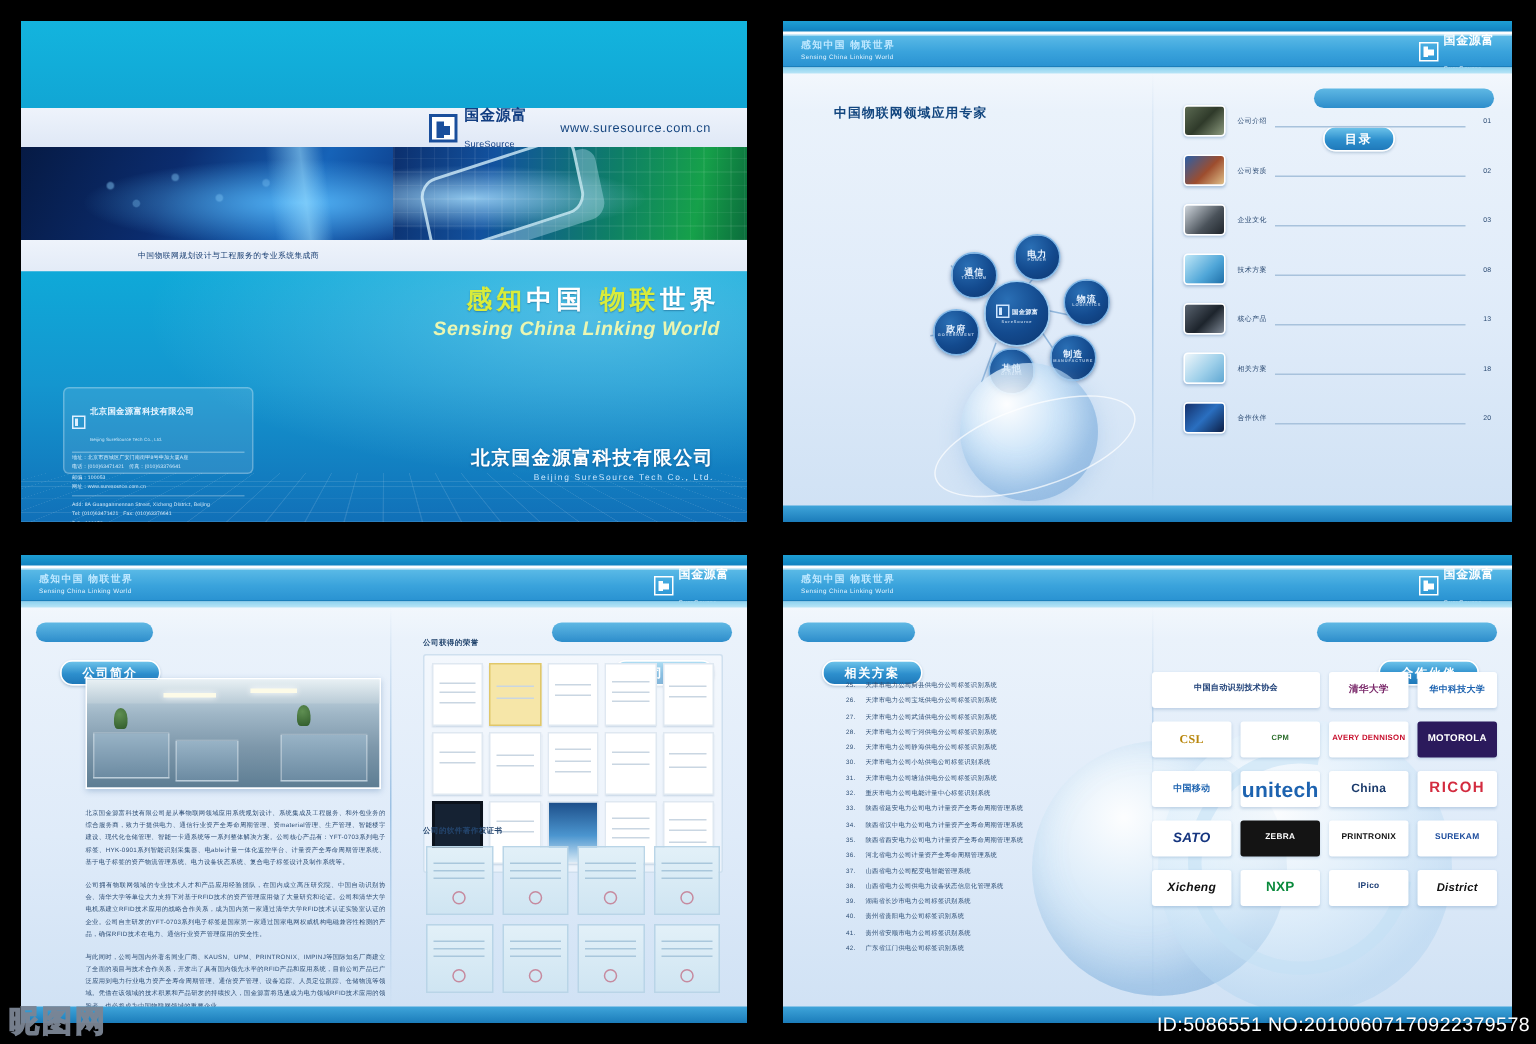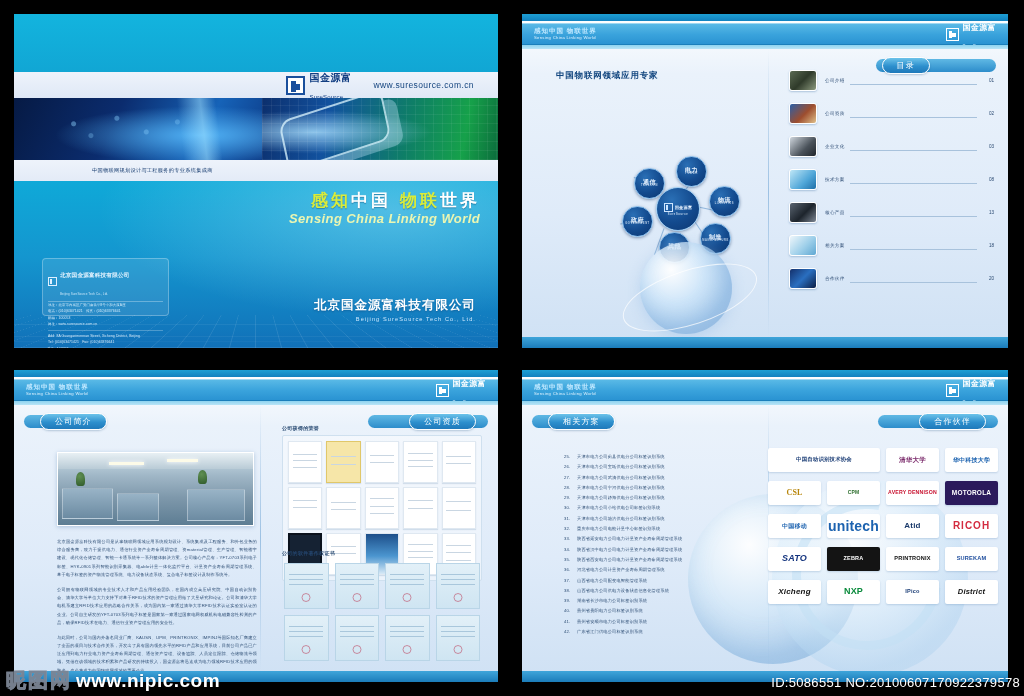--- a/index.html
+++ b/index.html
@@ -158,22 +158,23 @@
   .hdr-cn { font-size:8px;font-weight:bold;color:#fff;letter-spacing:.4px;line-height:1;}
   .hdr-en { font-size:4.5px;color:#dff0ff;letter-spacing:.2px;line-height:1.4;}
   .page-underline{ position:absolute;left:0;top:31px;width:100%;height:4px;
                    background:linear-gradient(180deg,#8ed3ef,#b9e5f7); }
 
   .tab {
     position:absolute; height:17px; padding:0 14px; border-radius:9px;
     background: linear-gradient(180deg,#6dc3ea 0%, #2d8fcd 55%, #1f79ba 100%);
     border:1px solid #ffffff;
     display:flex; align-items:center; justify-content:center;
-    font-size:8px; font-weight:normal; color:#ffffff; letter-spacing:1.2px;
+    font-size:8px; font-weight:bold; color:#ffffff; letter-spacing:1.2px;
     box-shadow:0 1px 2px rgba(20,70,120,.25);
+    margin-top:27px;
   }
   .tab-rail {
     position:absolute; height:13px; top:45px;
     background: linear-gradient(180deg,#5fb8e4,#2d8dcb);
     border-radius:7px;
   }
   .page-footbar{ position:absolute;left:0;bottom:0;width:100%;height:11px;
                  background:linear-gradient(180deg,#3fa5da,#1b7cba); }
   .page-spine { position:absolute; top:35px; bottom:11px; width:1px;
                 background:linear-gradient(180deg,rgba(150,190,225,.0),rgba(120,170,215,.65),rgba(150,190,225,.0)); }
@@ -792,35 +793,34 @@
       <div class="partner-grid">
         <div class="plogo assoc wide2">中国自动识别技术协会</div>
         <div class="plogo tsinghua">清华大学</div>
         <div class="plogo huazhong">华中科技大学</div>
         <div class="plogo csl">CSL</div>
         <div class="plogo cpm">CPM</div>
         <div class="plogo avery">AVERY DENNISON</div>
         <div class="plogo motorola">MOTOROLA</div>
         <div class="plogo chinamobile">中国移动</div>
         <div class="plogo unitech">unitech</div>
-        <div class="plogo atid">Atid</div>
+        <div class="plogo atid">China</div>
         <div class="plogo ricoh">RICOH</div>
         <div class="plogo sato">SATO</div>
         <div class="plogo zebra">ZEBRA</div>
         <div class="plogo printronix">PRINTRONIX</div>
         <div class="plogo surekam">SUREKAM</div>
         <div class="plogo impinj">Xicheng</div>
         <div class="plogo nxp">NXP</div>
         <div class="plogo ipico">IPico</div>
         <div class="plogo intermec">District</div>
       </div>
 
       <div class="page-footbar"></div>
     </div>
   </div>
 
   <div class="wm-nipic">
     <span class="wm-cn">昵图网</span>
-    <span class="wm-url">www.nipic.com</span>
   </div>
   <div class="wm-id">ID:5086551 NO:20100607170922379578</div>
 
 </div>
 
 </body></html>

